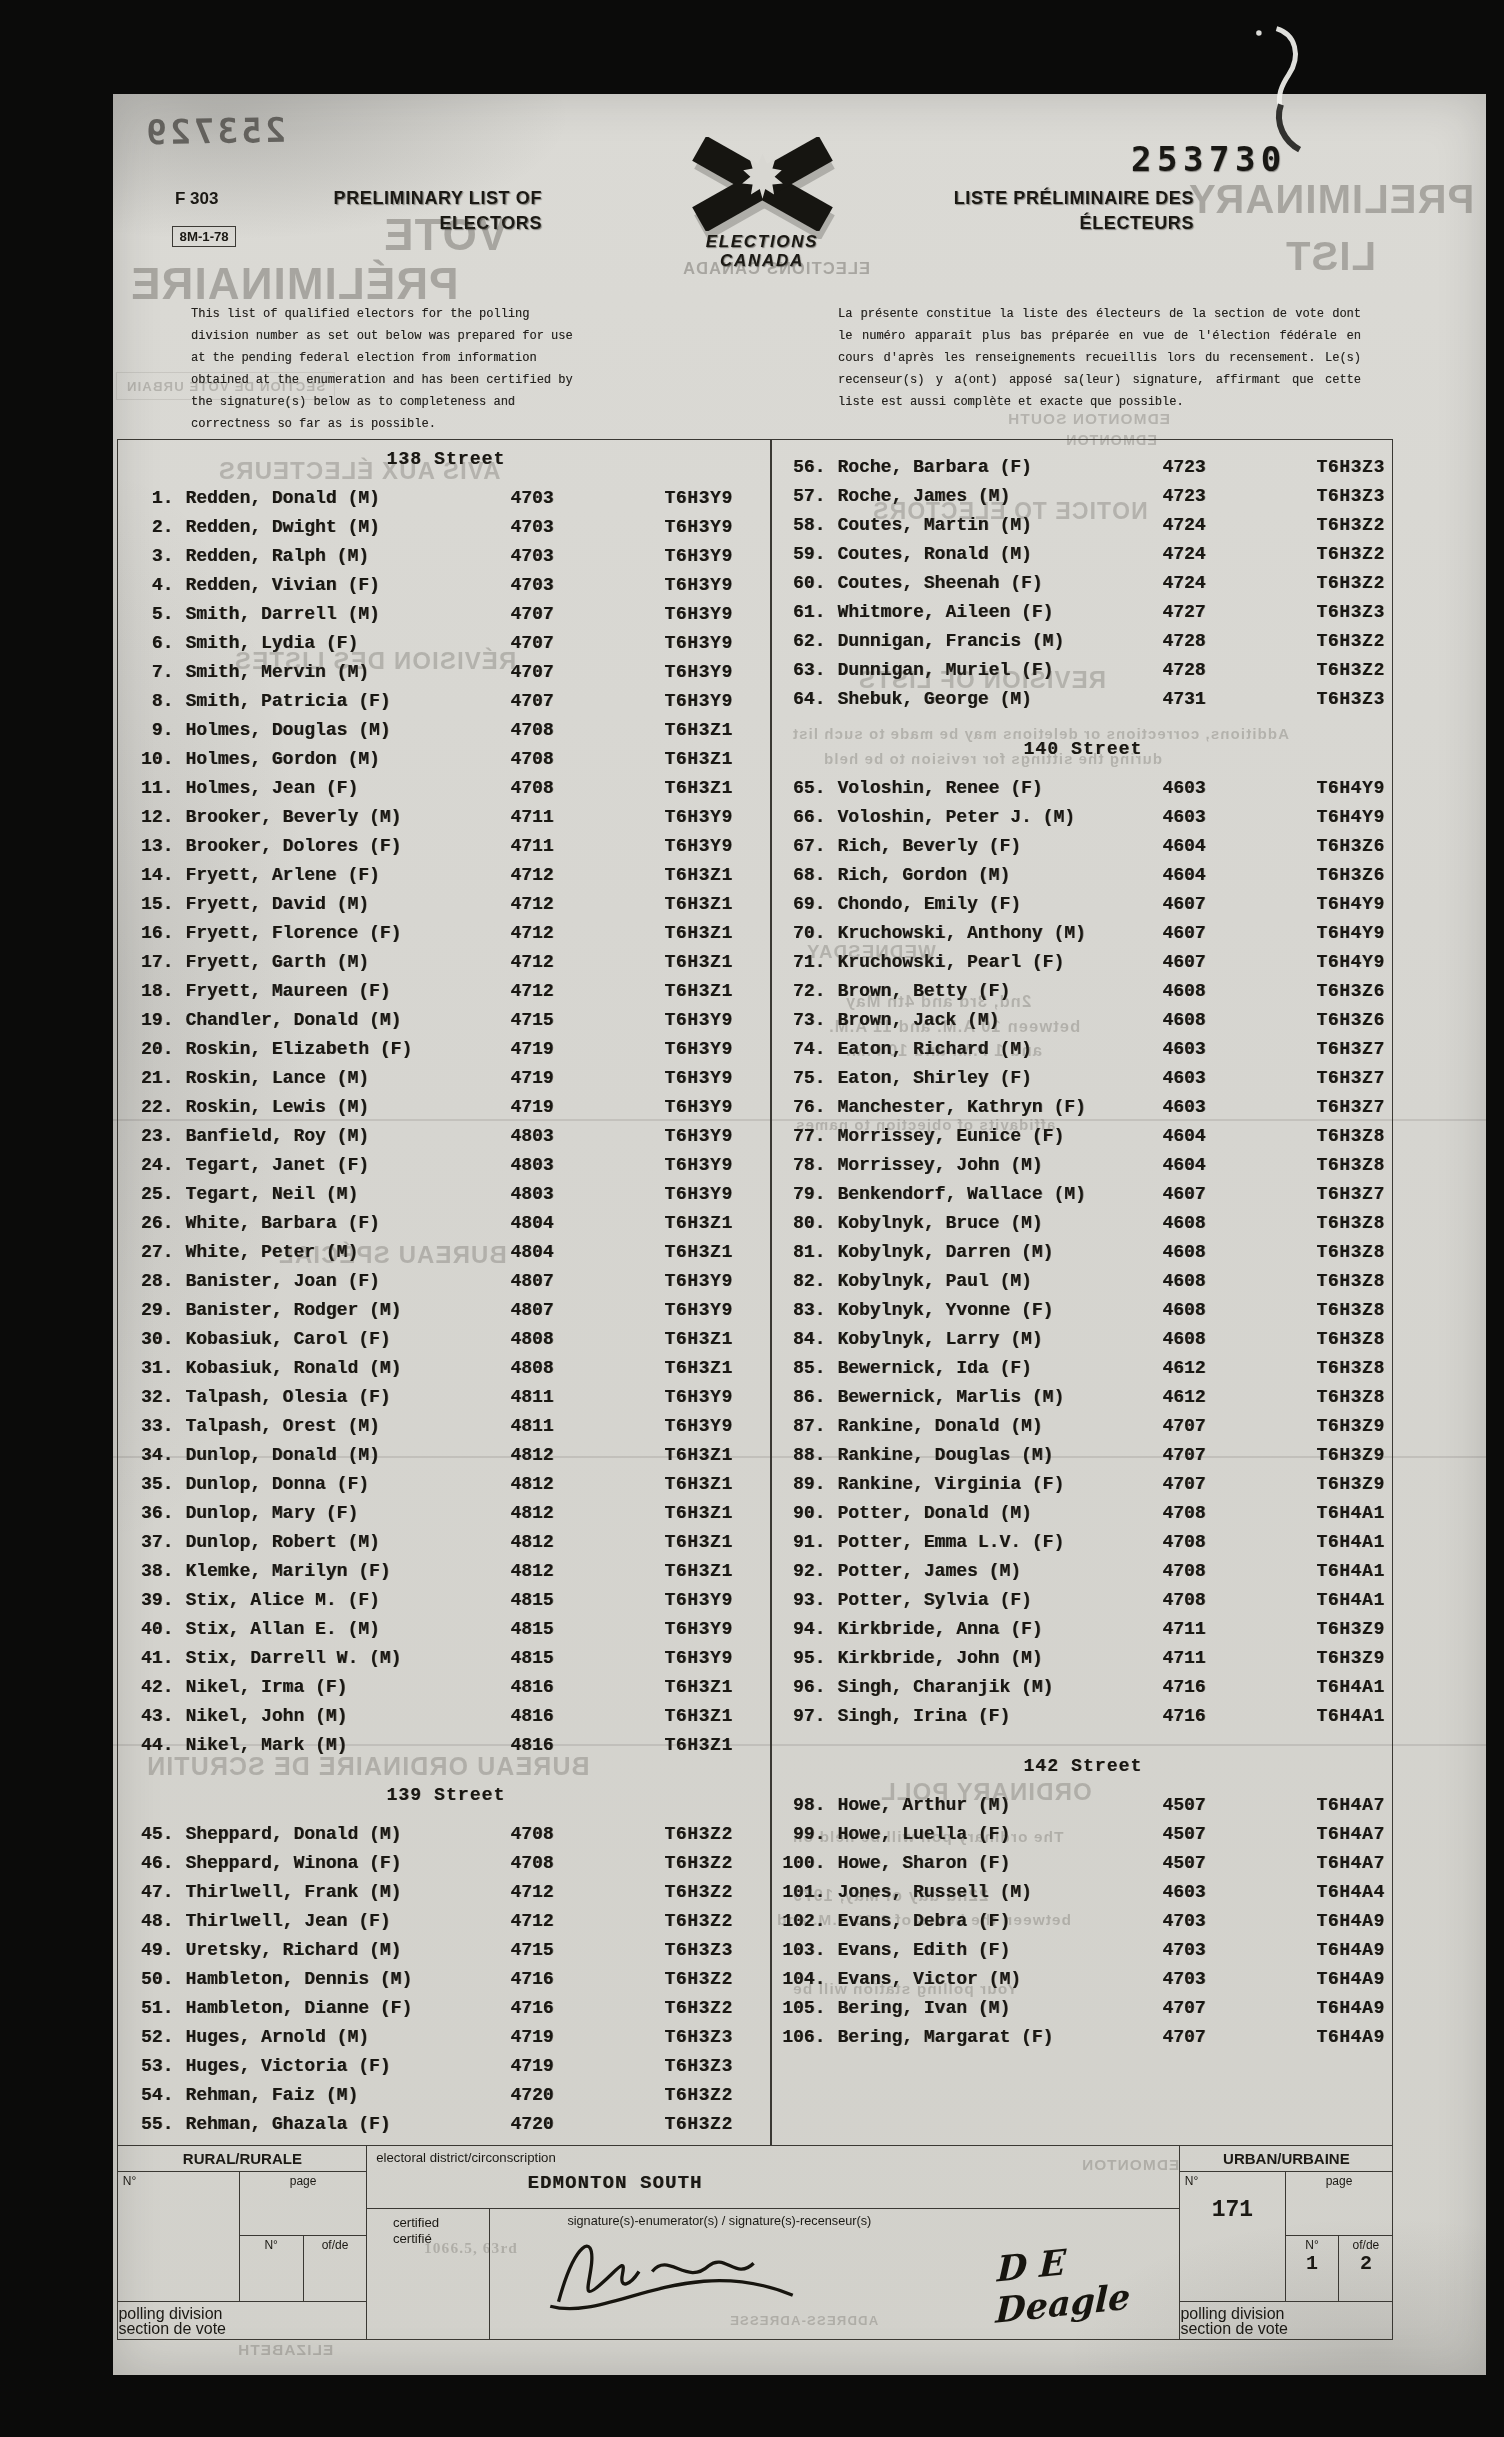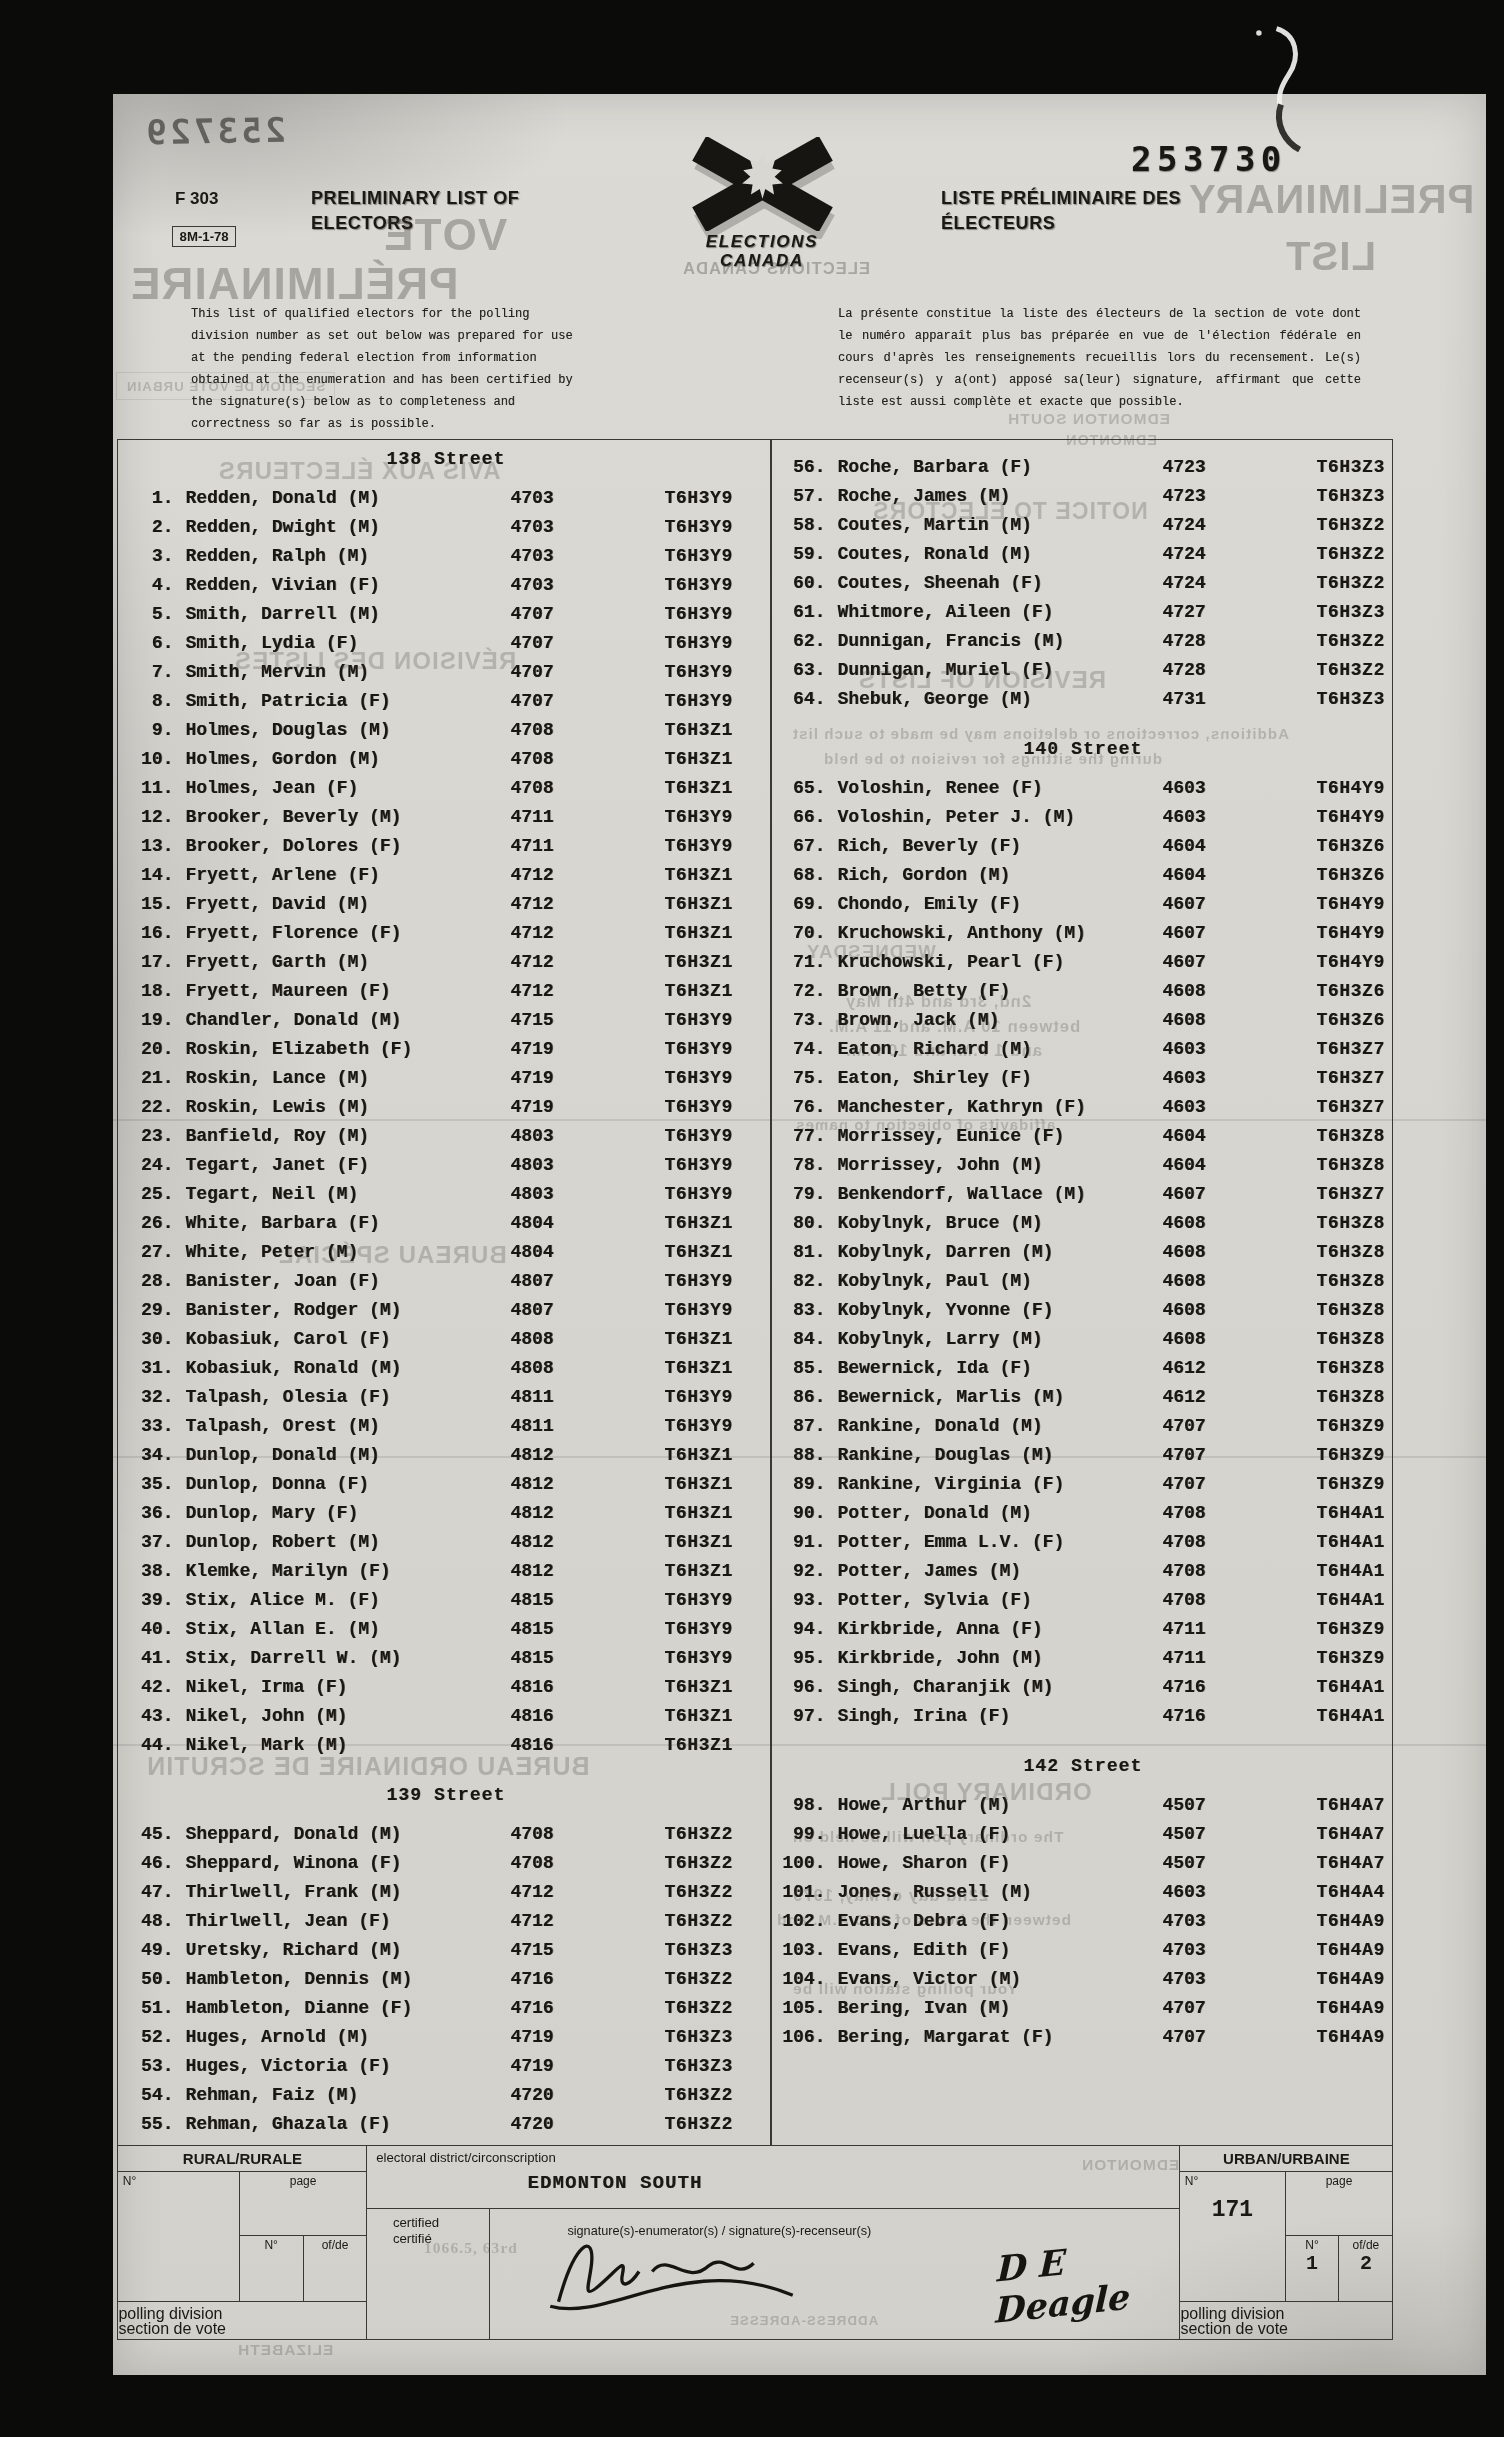--- a/index.html
+++ b/index.html
@@ -11,21 +11,21 @@
            radial-gradient(286px 770px at 0% 40%, rgba(40,40,38,0.10), transparent 70%),
            radial-gradient(440px 193px at 92% 99%, rgba(40,40,38,0.12), transparent 70%),
            linear-gradient(180deg,#dbdad5 0%,#d6d5d0 45%,#d2d1cb 100%);
          box-shadow: inset 0 0 50px rgba(0,0,0,0.16);}
   
   .serial{position:absolute;font-family:"DejaVu Sans Mono","Liberation Mono",monospace;font-weight:700;}
   .serial.mirrored{left:30px;top:16.5px;font-size:34px;color:#54524e;transform:scaleX(-1) rotate(1deg);opacity:.85;letter-spacing:3.3px;}
   .serial.main{left:1018px;top:45px;font-size:34px;color:#191814;letter-spacing:5.5px;text-shadow:0.6px 0.6px 1.1px rgba(25,23,20,.45);}
   .form-no{position:absolute;left:62px;top:95px;font-size:17px;font-weight:700;}
   .form-code{position:absolute;left:59px;top:132px;border:1.7px solid #3c3a35;padding:2.2px 6.6px;font-size:13.2px;font-weight:700;}
-  .h-title{position:absolute;text-align:left;font-weight:700;font-size:18px;line-height:25px;letter-spacing:0.6px;
+  .h-title{position:absolute;text-align:right;font-weight:700;font-size:18px;line-height:25px;letter-spacing:0.6px;
            text-shadow:1.1px 0.6px 1.1px rgba(30,28,25,.45);}
   .title-en{left:198px;top:92px;width:231px;}
   .title-fr{left:828px;top:92px;width:253px;}
   .intro{position:absolute;font-size:12px;line-height:22px;color:#24221e;text-shadow:0.3px 0.2px 0.4px rgba(25,23,20,.4);margin:15px;font-family:Liberation Mono, monospace;}
   .intro-en{left:63px;top:194px;width:382px;}
   .intro-fr{left:710px;top:194px;width:523px;text-align:justify;}
   .logo{position:absolute;left:550px;top:43px;width:198px;text-align:center;}
   .logo-ghost{position:absolute;left:536px;top:51px;width:198px;opacity:.22;transform:scaleX(-1);filter:blur(0.6px);}
   .logo-text{font-weight:700;font-style:italic;font-size:17px;letter-spacing:1.7px;line-height:18.7px;
              text-shadow:0.8px 0.6px 1.1px rgba(25,23,20,.5);}
@@ -64,21 +64,21 @@
   .page-cell .val{font-family:"Liberation Mono","DejaVu Sans Mono",monospace;font-weight:700;font-size:20px;}
   .meta-polling{border-top:1.7px solid #3a3833;text-align:left;font-size:16px;line-height:15px;padding:3.3px 0;}
   .mid{flex:1;display:flex;flex-direction:column;border-left:1.7px solid #3a3833;border-right:1.7px solid #3a3833;position:relative;}
   .district-row{height:62px;border-bottom:1.7px solid #3a3833;position:relative;flex:none;}
   .district-lbl{position:absolute;left:8.8px;top:4.4px;font-size:13.2px;}
   .district-val{position:absolute;left:160px;top:26.4px;font-family:"Liberation Mono","DejaVu Sans Mono",monospace;
                 font-weight:700;font-size:19px;letter-spacing:1.1px;text-shadow:0.6px 0.3px 0.4px rgba(25,22,18,.55);}
   .sig-row{flex:1;display:flex;min-height:0;margin-left:20px;}
   .certified-box{width:91px;border-right:1.1px solid #3a3833;font-size:13.2px;padding:5.5px 5.5px;line-height:16.5px;flex:none;}
   .sig-area{flex:1;position:relative;}
-  .sig-label{position:absolute;left:77px;top:15px;font-size:12.7px;}
+  .sig-label{position:absolute;left:77px;top:5px;font-size:12.7px;}
   .sig-scrawl{position:absolute;left:52px;top:10px;}
   .sig-name{position:absolute;left:506px;top:30px;font-family:"DejaVu Serif","Liberation Serif",serif;
             font-style:italic;font-weight:700;font-size:35px;transform:rotate(-6deg) skewX(-8deg);color:#17150f;}
   
   .bleed{position:absolute;transform:scaleX(-1);font-weight:700;color:#35312a;opacity:.22;white-space:nowrap;
          letter-spacing:1.1px;filter:blur(0.3px);z-index:3;font-family:"Liberation Sans",sans-serif;}
   .bleed.noflip{transform:none;font-family:Liberation Serif, serif;margin-left:28px;}
   .bleed.bleed-box{border:1.1px solid rgba(53,49,42,.5);padding:5.5px 8.8px;}
   .crease{position:absolute;left:0;right:0;height:1.7px;background:rgba(55,52,48,.12);z-index:1;}
   .pen-mark{position:absolute;left:1238px;top:22px;z-index:5;}

